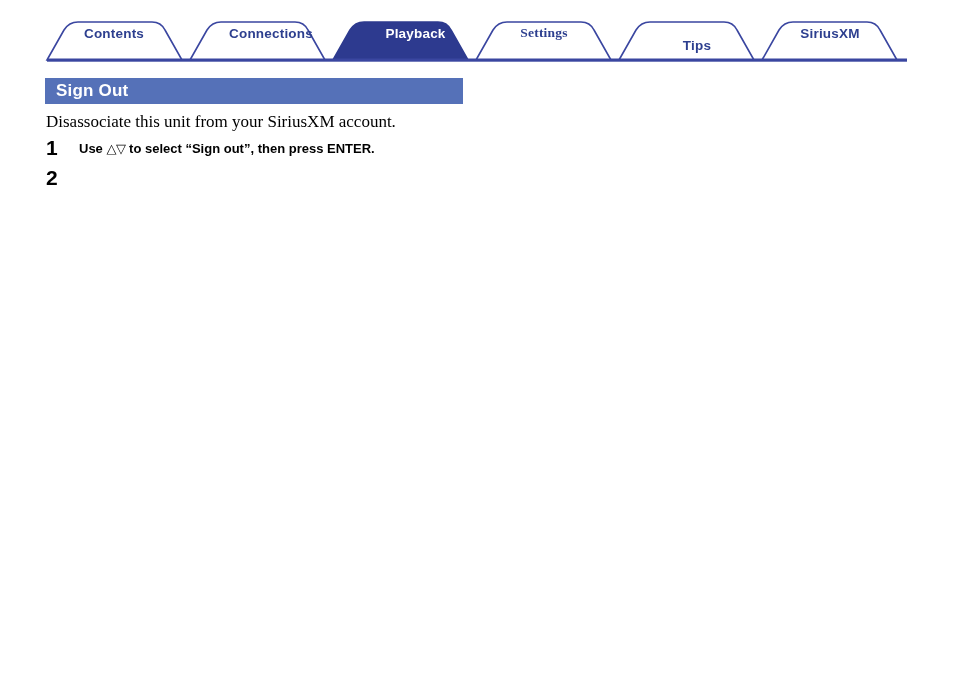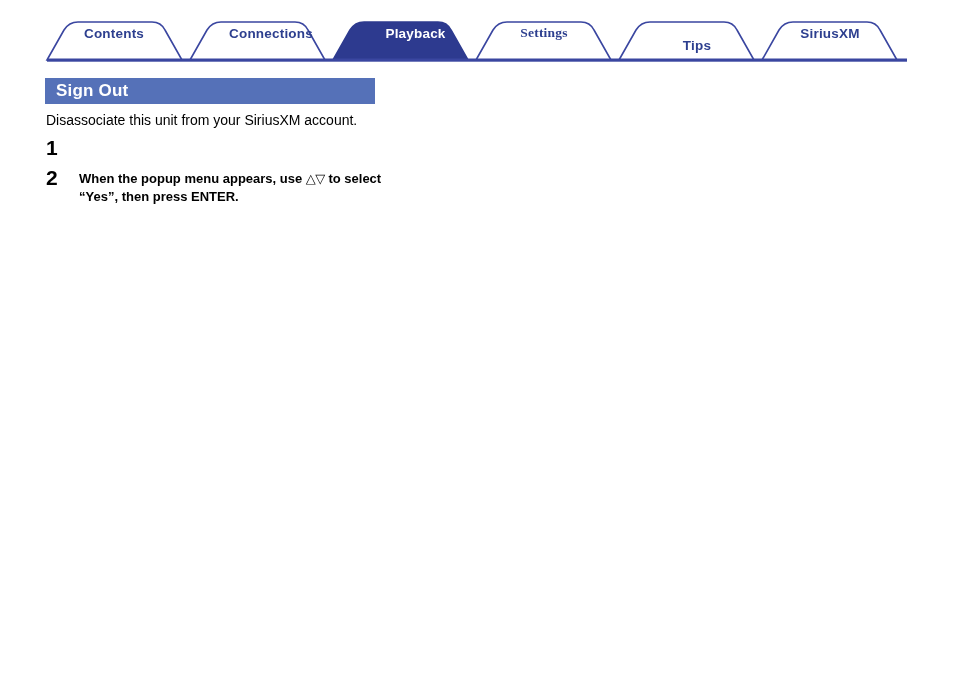--- a/index.html
+++ b/index.html
@@ -42,21 +42,21 @@
   }
   .tab-label.active {
     color: #ffffff;
   }
 
   
   #title-bar {
     position: absolute;
     left: 45px;
     top: 78px;
-    width: 330px;
+    width: 418px;
     height: 26px;
     background: #5571b8;
     text-decoration: underline;
   }
   #title-bar .title-text {
     position: absolute;
     left: 11px;
     top: 50%;
     transform: translateY(-50%);
     color: #ffffff;
@@ -64,23 +64,24 @@
     font-weight: bold;
     letter-spacing: 0.2px;
     white-space: nowrap;
   }
 
   
   #intro-text {
     position: absolute;
     left: 46px;
     top: 112px;
-    font-size: 14px;
+    font-size: 17px;
     color: #000000;
     white-space: nowrap;
+    font-family: Liberation Serif, serif;
   }
 
   #steps {
     position: absolute;
     left: 46px;
     top: 138px;
     width: 620px;
   }
   .step {
     position: relative;
@@ -146,28 +147,27 @@
 <div id="title-bar">
   <span class="title-text">Sign Out</span>
 </div>
 
 <div id="intro-text">Disassociate this unit from your SiriusXM account.</div>
 
 <div id="steps">
 
   <div class="step">
     <div class="step-num">1</div>
+    <div class="step-body">
+      <span>Use </span><span class="arrows">△▽</span><span> to select “Sign out”, then press ENTER.</span>
+    </div>
   </div>
 
   <div class="step">
     <div class="step-num">2</div>
-    <div class="step-body">
-      <span>When the popup menu appears, use </span><span class="arrows">△▽</span><span> to select</span><br>
-      <span>“Yes”, then press ENTER.</span>
-    </div>
   </div>
 
 </div>
 
 <div id="footer">
 
   
 
   
 

